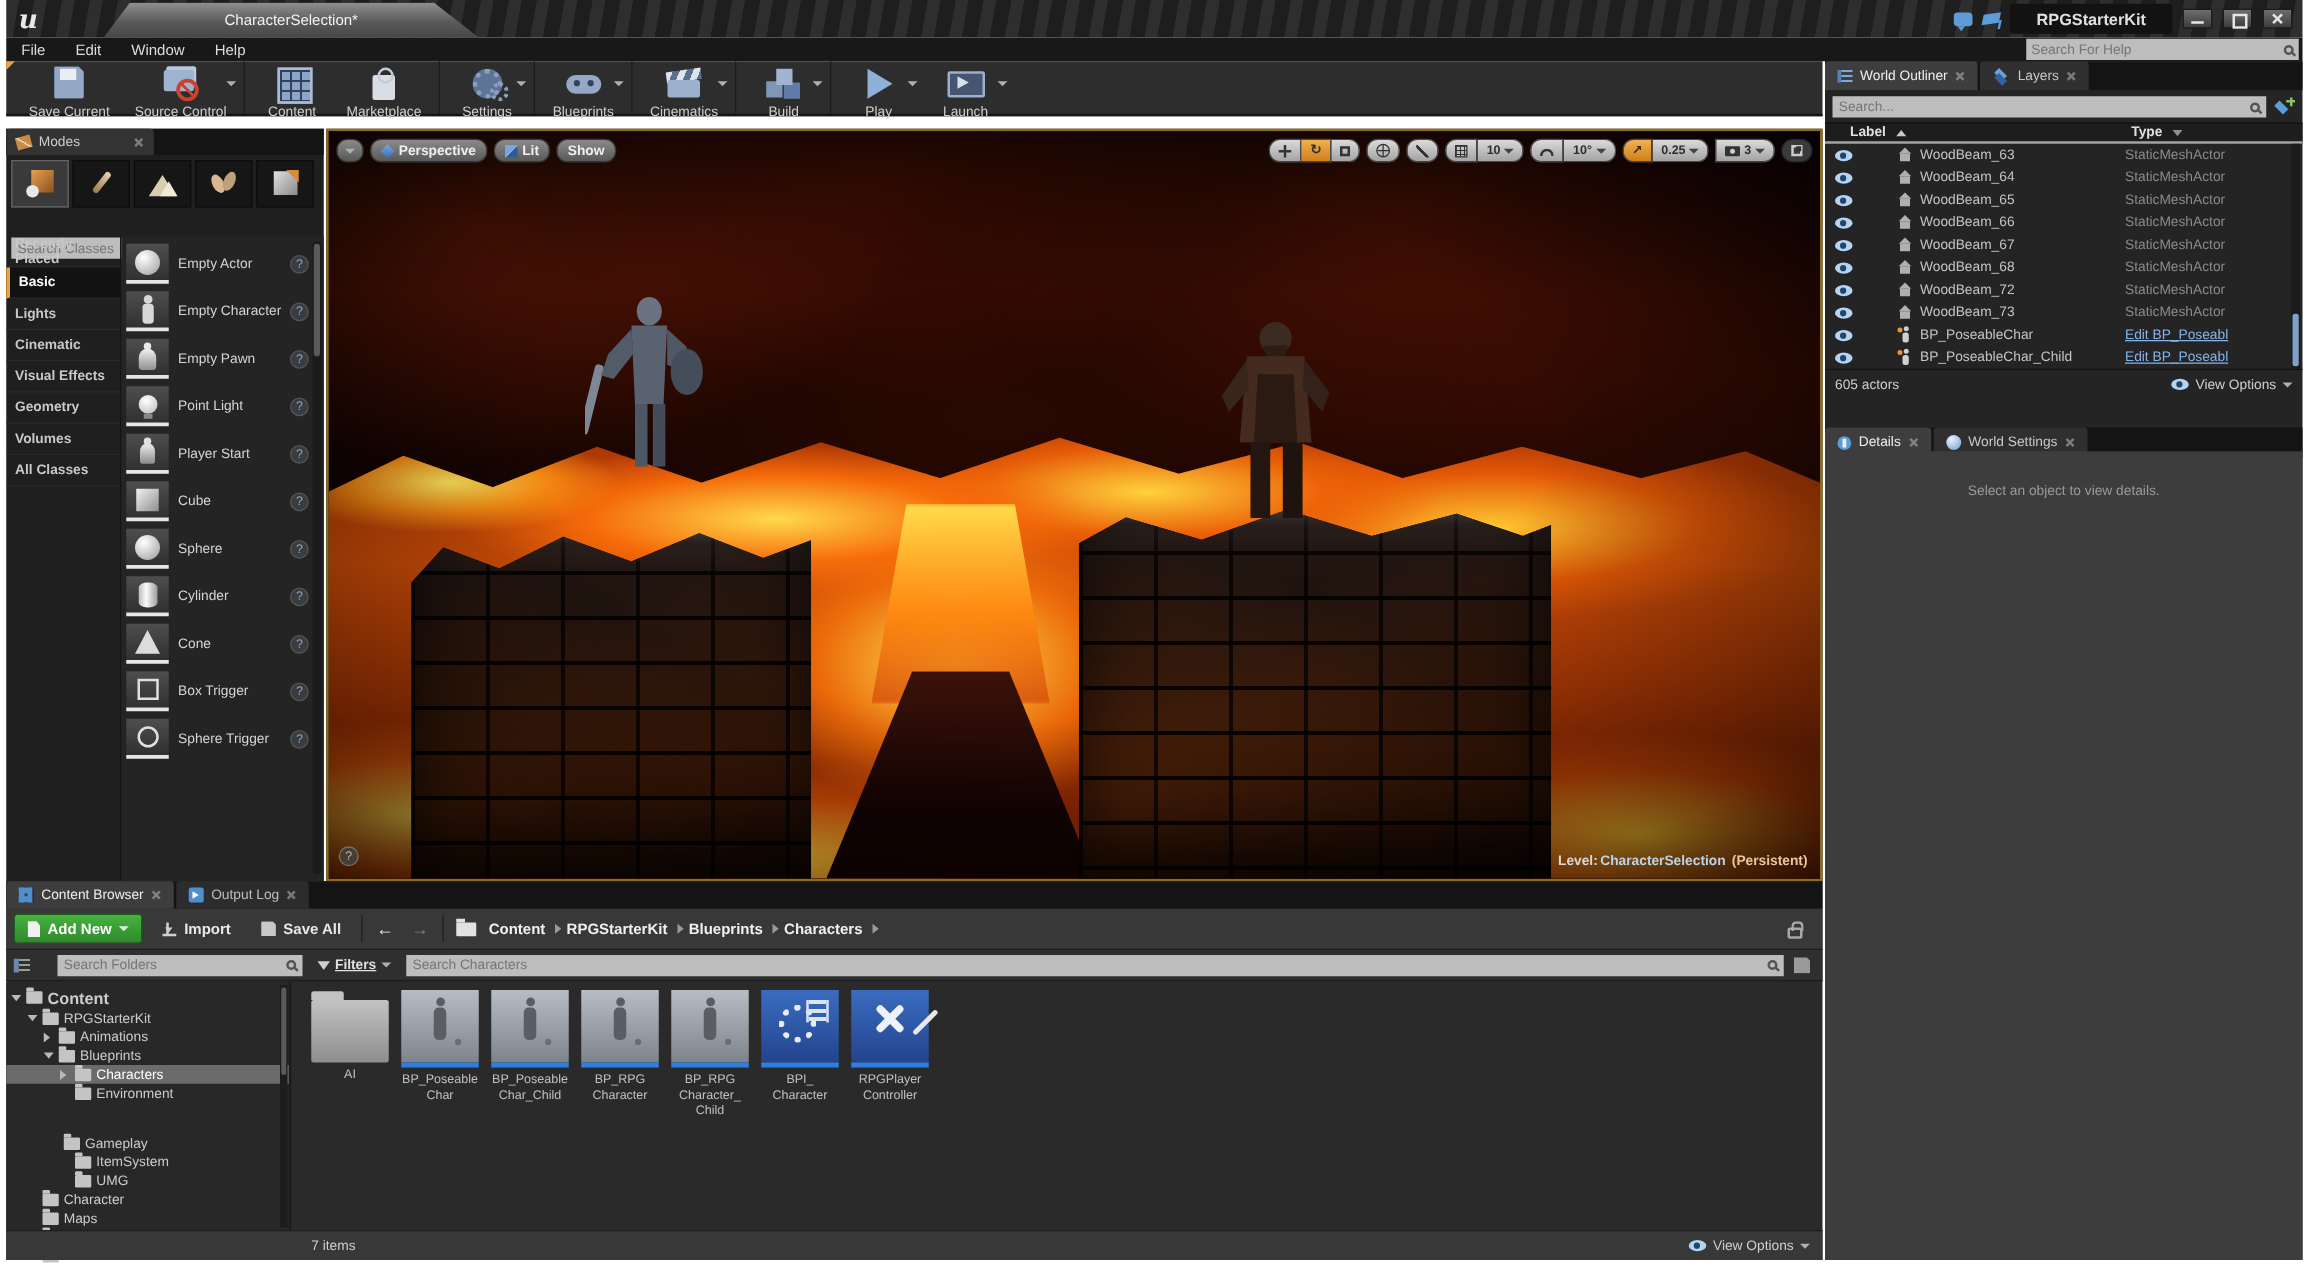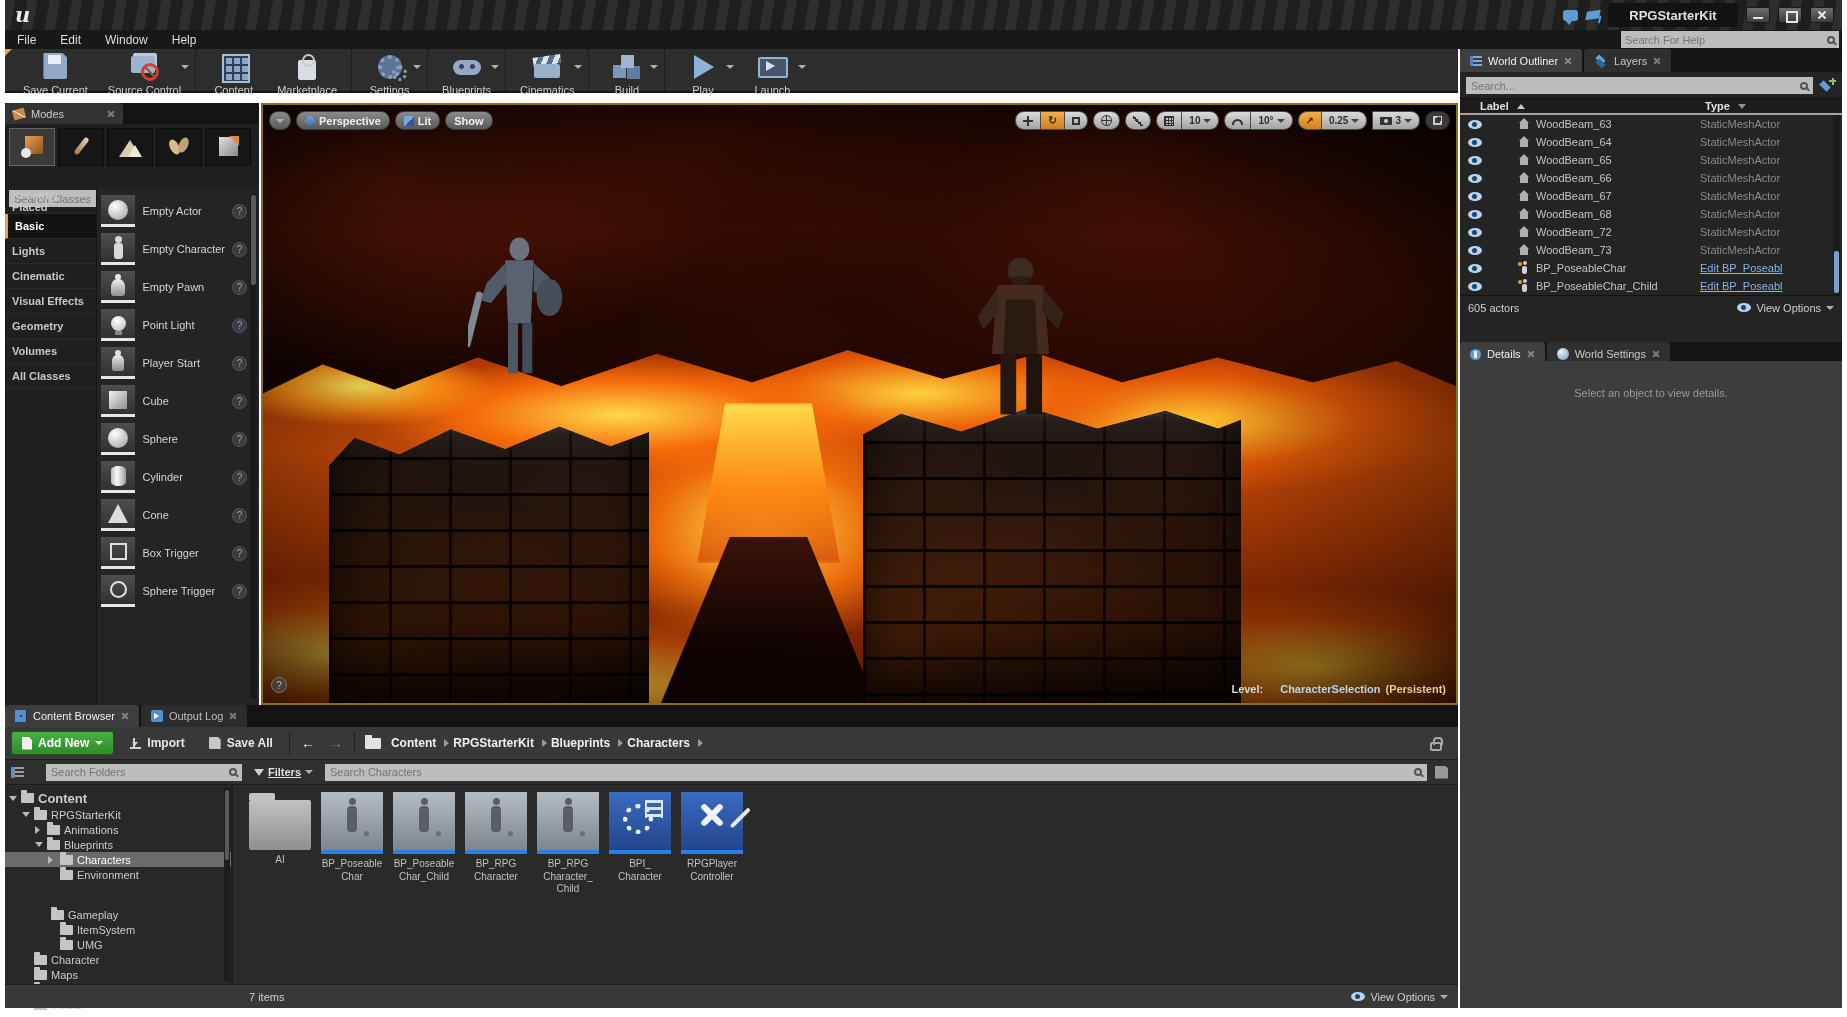--- a/index.html
+++ b/index.html
@@ -178,21 +178,21 @@
   .i-grid{width:10px;height:10px;background-image:repeating-linear-gradient(#333 0 1px,transparent 1px 3px),repeating-linear-gradient(90deg,#333 0 1px,transparent 1px 3px);border:1px solid #333;}
   .i-angle{width:11px;height:6px;border:2px solid #333;border-bottom:none;border-radius:11px 11px 0 0;margin-top:3px;}
   .i-cam{width:12px;height:8px;background:#333;border-radius:1px;position:relative;}
   .i-cam::after{content:"";position:absolute;left:4px;top:2px;width:4px;height:4px;border-radius:50%;background:#cfcfcf;}
   .i-max{width:9px;height:9px;border:2px solid #333;position:relative;}
   .i-max::after{content:"";position:absolute;right:-1px;top:-1px;width:4px;height:4px;background:#333;}
   .glyph-dark{color:#3a2400;font-size:10px;font-weight:bold;}
   .glyph-rot{color:#2e2e2e;font-size:11px;font-weight:bold;line-height:1;}
   .vp-help{position:absolute;left:8px;bottom:10px;width:16px;height:16px;border-radius:50%;background:rgba(70,70,70,.7);border:1px solid #777;color:#b8b8b8;display:flex;align-items:center;justify-content:center;font-size:10px;z-index:5;}
   .vp-level{position:absolute;right:10px;bottom:8px;z-index:5;font-size:11px;font-weight:bold;}
-  .vp-level .l1{color:#d8d8d8;}.vp-level .l2{color:#bcd2e8;margin-left:17px;}.vp-level .l3{color:#eac89a;margin-left:5px;}
+  .vp-level .l1{color:#d8d8d8;}.vp-level .l2{color:#bcd2e8;margin-left:2px;}.vp-level .l3{color:#eac89a;margin-left:5px;}
 
   
   .rdock{position:absolute;left:1460px;top:49px;width:382px;height:959px;background:#242424;}
   .rtabs{height:23px;background:#141414;display:flex;gap:2px;}
   .rtab{display:flex;align-items:center;gap:6px;padding:0 10px;background:#2f2f2f;border-radius:3px 3px 0 0;color:#c8c8c8;}
   .rtab.selected{background:#3e3e3e;color:#efefef;}
   .wo-ic{width:12px;height:10px;background:repeating-linear-gradient(#7fa8d8 0 2px,transparent 2px 4px);border-left:3px solid #5580b8;}
   .layers-ic{position:relative;width:14px;height:12px;}
   .layers-ic::before,.layers-ic::after{content:"";position:absolute;left:2px;width:9px;height:9px;transform:rotate(45deg) scaleY(.6);}
   .layers-ic::before{top:0;background:#6aa2dc;}
@@ -289,20 +289,23 @@
   .cb-footer{position:absolute;left:0;right:0;bottom:0;height:24px;background:#383838;border-top:1px solid #1e1e1e;display:flex;align-items:center;color:#cfcfcf;padding:0 10px 0 244px;}
   .cb-footer .vo{margin-left:auto;display:flex;align-items:center;gap:5px;}
 </style>
 </head>
 <body>
 
 <div class="app">
 
   <div class="titlebar">
     <div class="ue-logo">u</div>
+    <div class="doc-tab">
+      <span>CharacterSelection*</span>
+    </div>
     <div class="tb-right">
       <span class="bubble-ic"></span>
       <span class="cap-ic"></span>
       <div class="proj-name">RPGStarterKit</div>
       <div class="wbtn min"></div>
       <div class="wbtn max"></div>
       <div class="wbtn close"></div>
     </div>
   </div>
 

